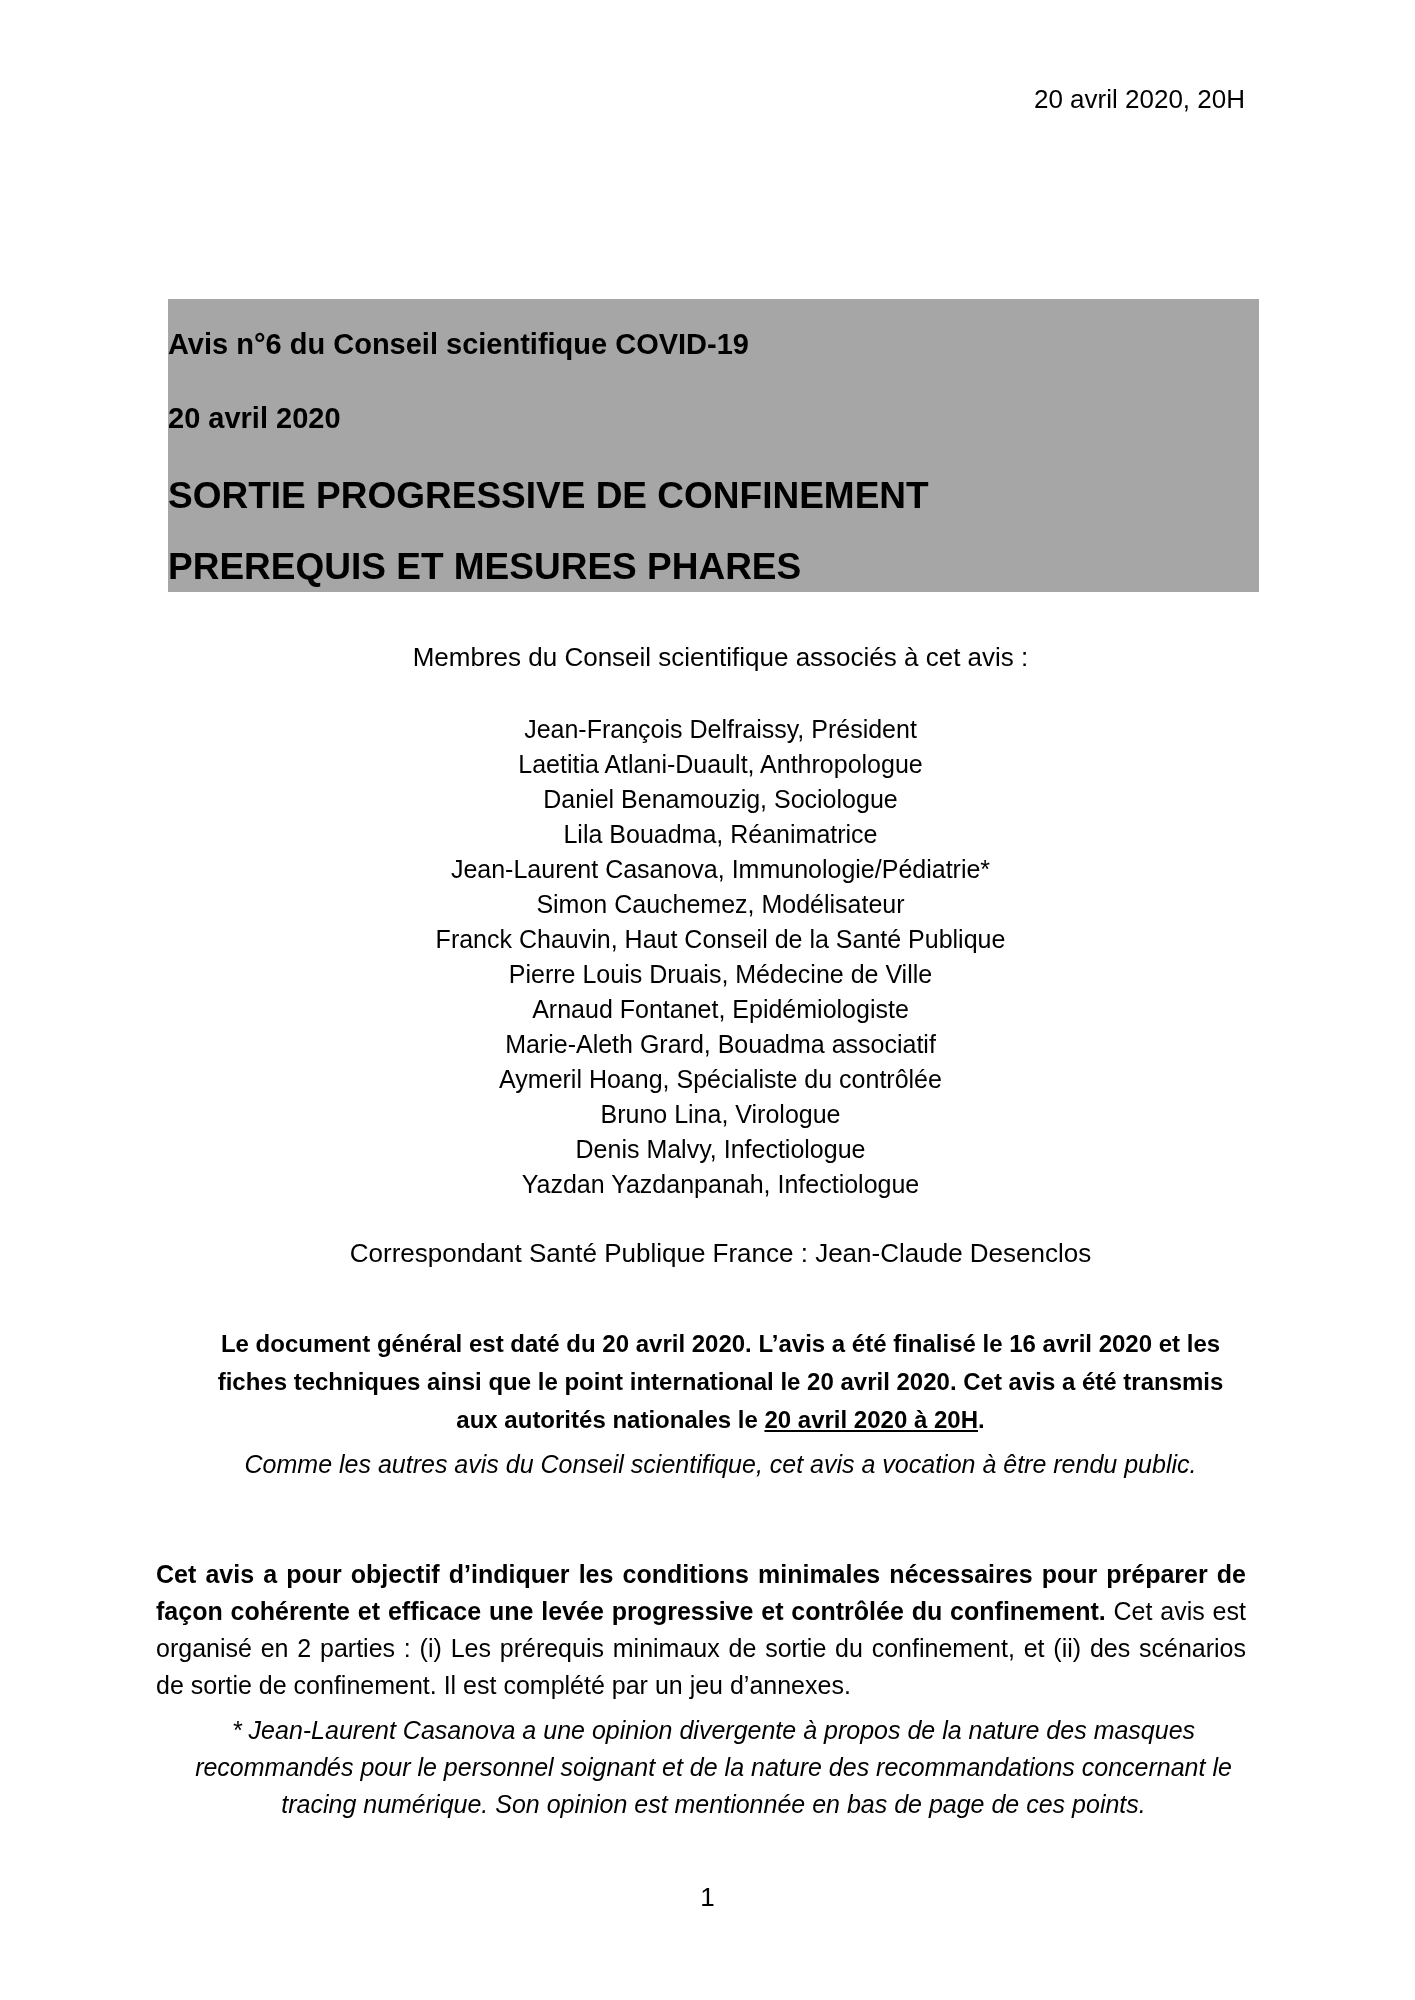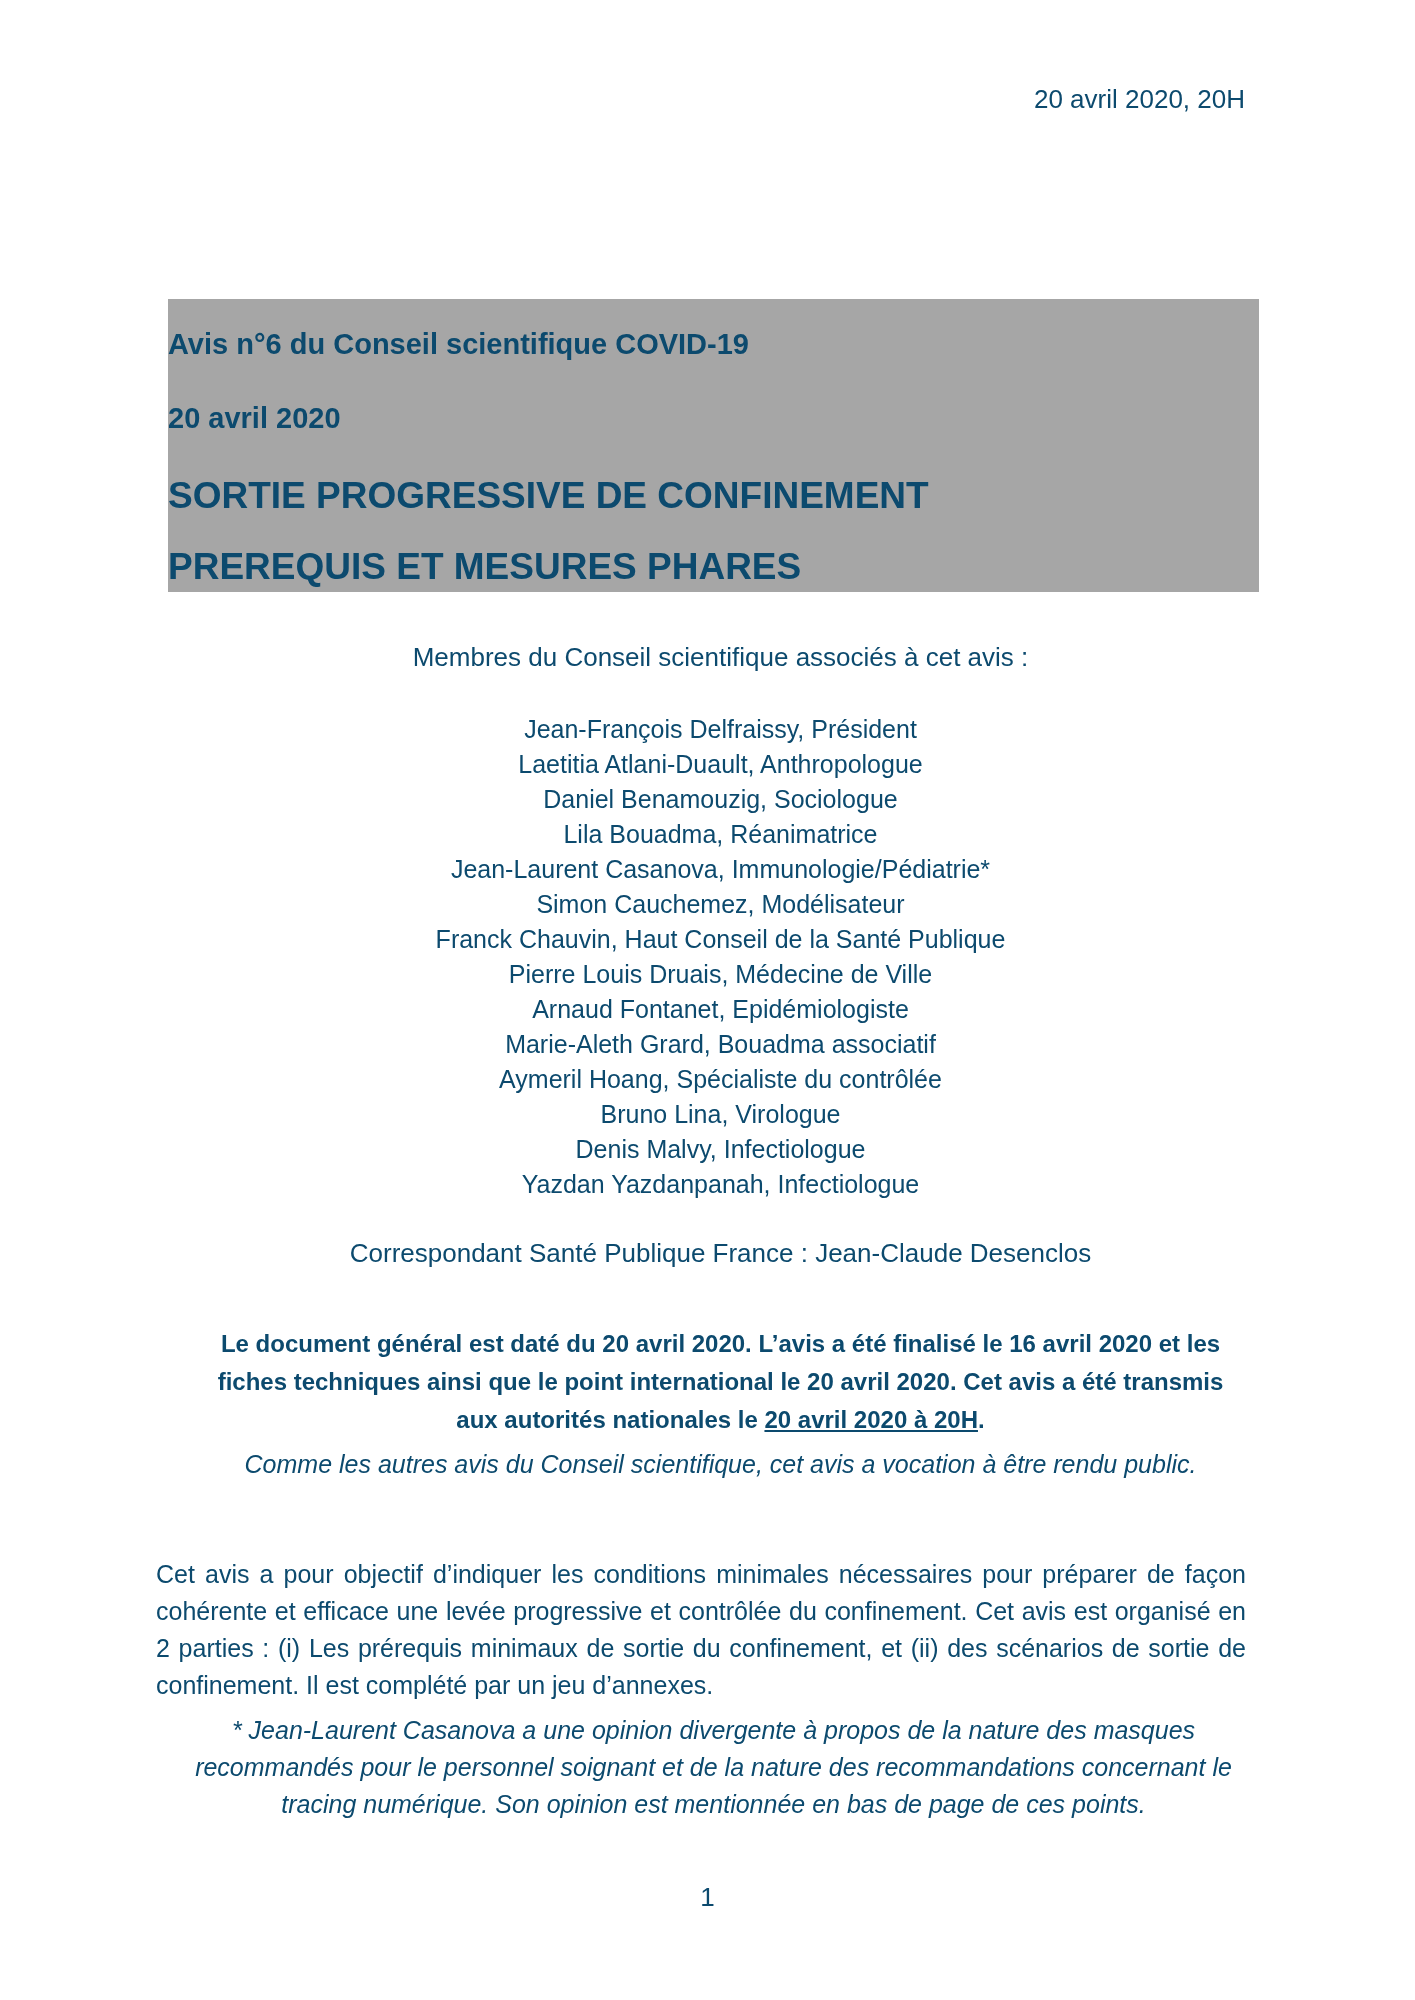--- a/index.html
+++ b/index.html
@@ -5,21 +5,21 @@
   html, body {
     margin: 0;
     padding: 0;
     background: #ffffff;
   }
   .page {
     position: relative;
     width: 1415px;
     height: 2000px;
     background: #ffffff;
-    color: #0c4a6e;
+    color: #000000;
     font-family: "Liberation Sans", sans-serif;
     overflow: hidden;
   }
   .header-date {
     position: absolute;
     top: 84px;
     right: 170px;
     font-size: 26px;
     white-space: nowrap;
   }
@@ -81,21 +81,21 @@
   }
   .objective {
     position: absolute;
     left: 156px;
     top: 1556px;
     width: 1090px;
     font-size: 25px;
     line-height: 37px;
     text-align: justify;
   }
-  .objective .lead-bold { font-weight: normal; }
+  .objective .lead-bold { font-weight: bold; }
   .footnote {
     position: absolute;
     left: 156px;
     top: 1712px;
     width: 1115px;
     font-style: italic;
     font-size: 25px;
     line-height: 37px;
     text-align: center;
   }

